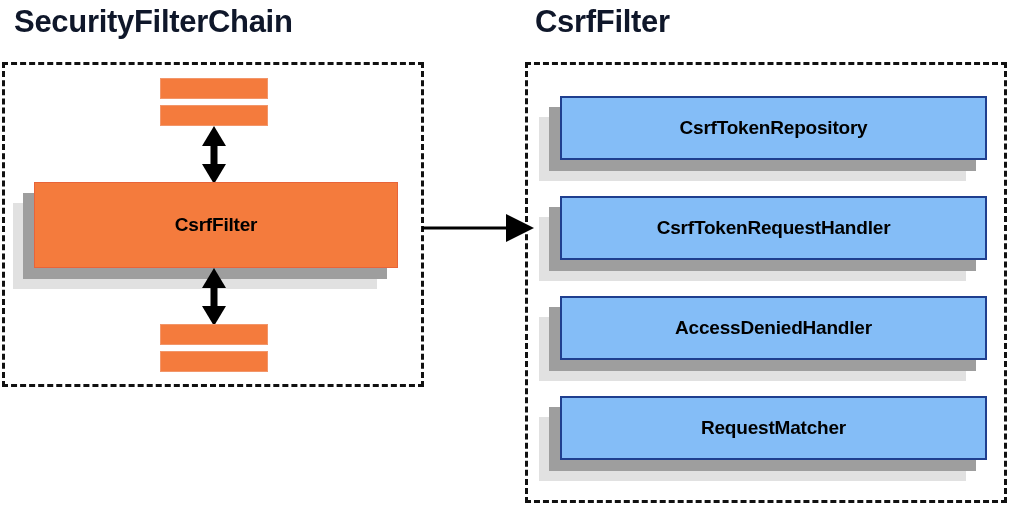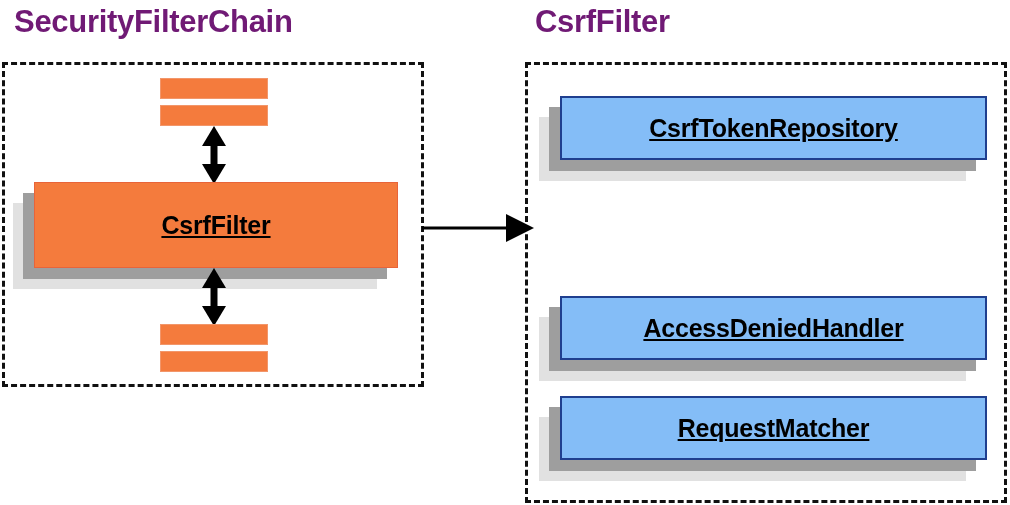--- a/index.html
+++ b/index.html
@@ -16,21 +16,21 @@
     height: 505px;
     background: #ffffff;
     overflow: hidden;
   }
 
   
   .group-title {
     position: absolute;
     font-size: 31px;
     font-weight: bold;
-    color: #701a75;
+    color: #0f172a;
     letter-spacing: -0.3px;
     white-space: nowrap;
     line-height: 1;
   }
   #title-left  { left: 14px;  top: 6px; }
   #title-right { left: 535px; top: 6px; }
 
   
   .dashed-box {
     position: absolute;
@@ -65,26 +65,25 @@
     right: 11px;
     bottom: -11px;
   }
   .node .face {
     left: 0; top: 0; right: 0; bottom: 0;
     display: flex;
     align-items: center;
     justify-content: center;
   }
   .node .label {
-    font-size: 25px;
+    font-size: 19px;
     font-weight: bold;
     color: #000000;
     white-space: nowrap;
     letter-spacing: -0.2px;
-    text-decoration: underline;
   }
 
   
   .node.orange .face {
     background: #f47b3d;
     border: 1px solid #e8643a;
   }
   
   .node.blue .face {
     background: #84bdf7;
@@ -150,20 +149,27 @@
   </svg>
 
   <div class="node blue" style="left:560px; top:96px; width:427px; height:64px;">
     <div class="sh-light"></div>
     <div class="sh-dark"></div>
     <div class="face">
       <span class="label">CsrfTokenRepository</span>
     </div>
   </div>
 
+  <div class="node blue" style="left:560px; top:196px; width:427px; height:64px;">
+    <div class="sh-light"></div>
+    <div class="sh-dark"></div>
+    <div class="face">
+      <span class="label">CsrfTokenRequestHandler</span>
+    </div>
+  </div>
 
   <div class="node blue" style="left:560px; top:396px; width:427px; height:64px;">
     <div class="sh-light"></div>
     <div class="sh-dark"></div>
     <div class="face">
       <span class="label">RequestMatcher</span>
     </div>
   </div>
 
   <div class="node blue" style="left:560px; top:296px; width:427px; height:64px;">

